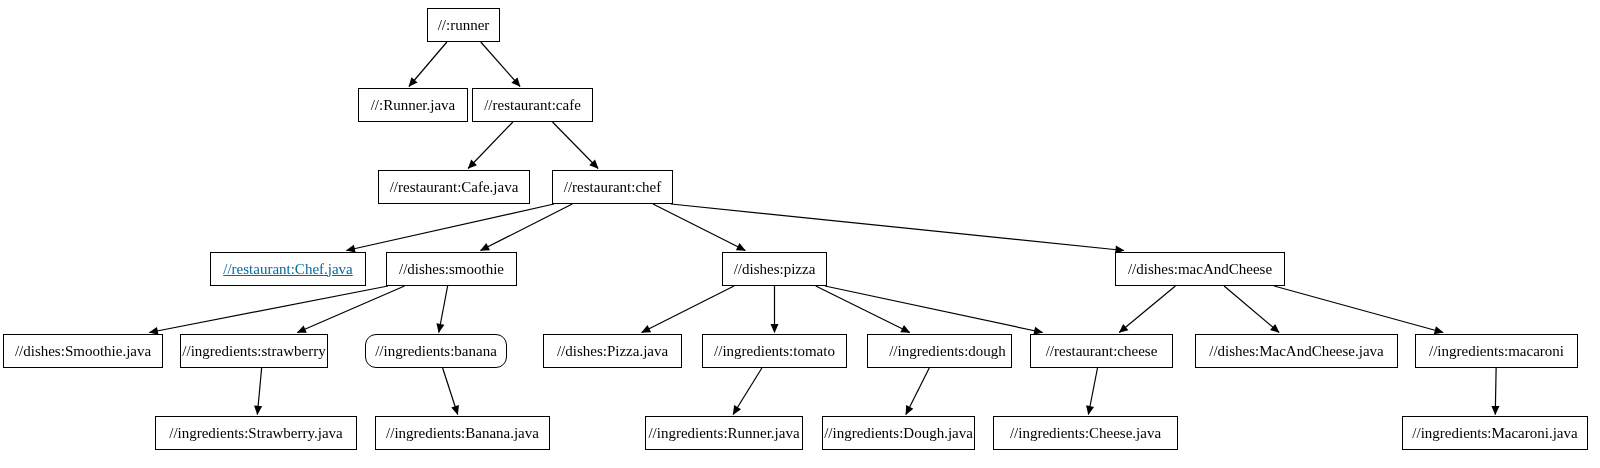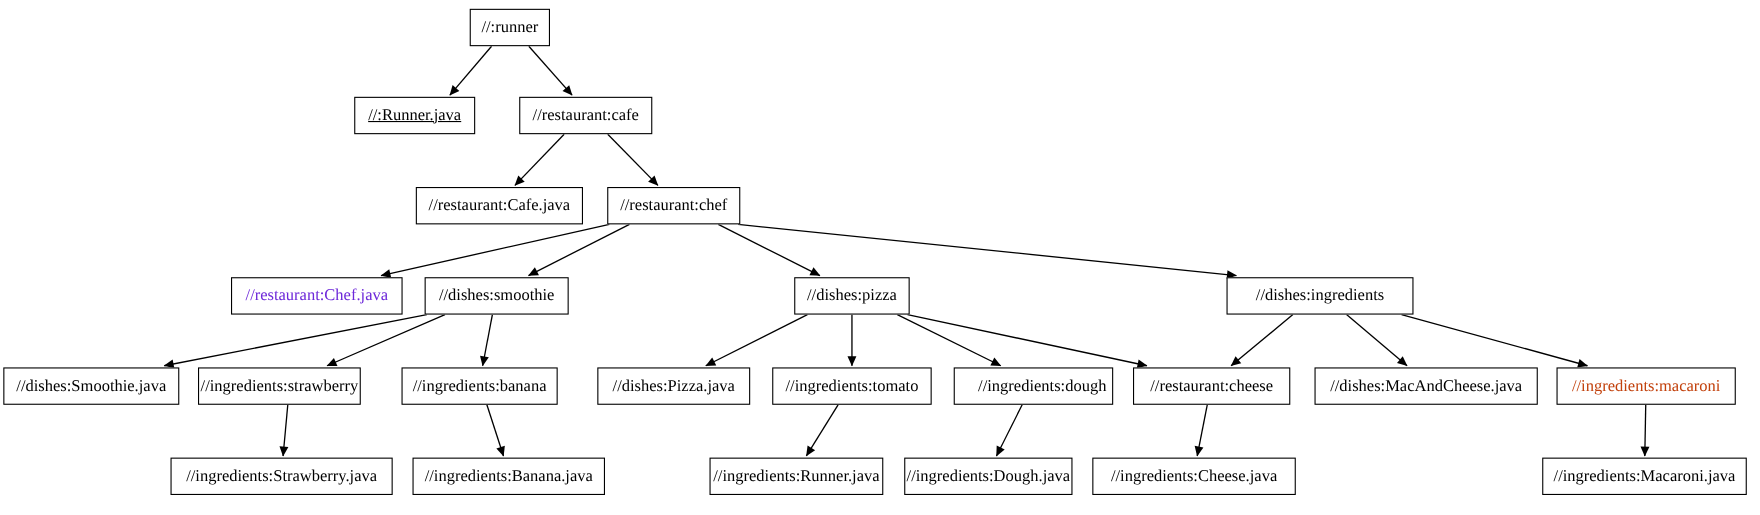--- a/index.html
+++ b/index.html
@@ -78,70 +78,70 @@
         <line x1="1175.375" y1="286" x2="1119.23" y2="332.5" class="edge-line" stroke="#000000" marker-end="url(#arrowhead)"></line>
         <line x1="1224.125" y1="286" x2="1279.13" y2="332.5" class="edge-line" stroke="#000000" marker-end="url(#arrowhead)"></line>
         <line x1="1274.125" y1="286" x2="1443.13" y2="332.5" class="edge-line" stroke="#000000" marker-end="url(#arrowhead)"></line>
         <line x1="1496.125" y1="368" x2="1495.27" y2="414.5" class="edge-line" stroke="#000000" marker-end="url(#arrowhead)"></line>
       </g>
   </svg>
   <div id="nodes-layer">
       <div class="node" style="left: 427px; top: 8px; width: 73px; height: 34px; border-color: rgb(0, 0, 0); background: rgb(255, 255, 255);">
         <span class="node-label" style="color: rgb(0, 0, 0);">//:runner</span>
       </div>
-      <div class="node" style="left: 322px; top: 88px; width: 110px; height: 34px; border-color: rgb(0, 0, 0); background: rgb(255, 255, 255); text-decoration: underline;">
+      <div class="node" style="left: 358px; top: 88px; width: 110px; height: 34px; border-color: rgb(0, 0, 0); background: rgb(255, 255, 255);">
         <span class="node-label" style="color: rgb(0, 0, 0);">//:Runner.java</span>
       </div>
       <div class="node" style="left: 472px; top: 88px; width: 121px; height: 34px; border-color: rgb(0, 0, 0); background: rgb(255, 255, 255);">
         <span class="node-label" style="color: rgb(0, 0, 0);">//restaurant:cafe</span>
       </div>
       <div class="node" style="left: 378px; top: 170px; width: 152px; height: 34px; border-color: rgb(0, 0, 0); background: rgb(255, 255, 255);">
         <span class="node-label" style="color: rgb(0, 0, 0);">//restaurant:Cafe.java</span>
       </div>
       <div class="node" style="left: 552px; top: 170px; width: 121px; height: 34px; border-color: rgb(0, 0, 0); background: rgb(255, 255, 255);">
         <span class="node-label" style="color: rgb(0, 0, 0);">//restaurant:chef</span>
       </div>
       <div class="node" style="left: 210px; top: 252px; width: 156px; height: 34px; border-color: rgb(0, 0, 0); background: rgb(255, 255, 255);">
-        <span class="node-label" style="color: #6d28d9;">//restaurant:Chef.java</span>
+        <span class="node-label" style="color: #0369a1; text-decoration: underline;">//restaurant:Chef.java</span>
       </div>
       <div class="node" style="left: 386px; top: 252px; width: 131px; height: 34px; border-color: rgb(0, 0, 0); background: rgb(255, 255, 255);">
         <span class="node-label" style="color: rgb(0, 0, 0);">//dishes:smoothie</span>
       </div>
       <div class="node" style="left: 722px; top: 252px; width: 105px; height: 34px; border-color: rgb(0, 0, 0); background: rgb(255, 255, 255);">
         <span class="node-label" style="color: rgb(0, 0, 0);">//dishes:pizza</span>
       </div>
       <div class="node" style="left: 1115px; top: 252px; width: 170px; height: 34px; border-color: rgb(0, 0, 0); background: rgb(255, 255, 255);">
-        <span class="node-label" style="color: rgb(0, 0, 0);">//dishes:ingredients</span>
+        <span class="node-label" style="color: rgb(0, 0, 0);">//dishes:macAndCheese</span>
       </div>
       <div class="node" style="left: 3px; top: 334px; width: 160px; height: 34px; border-color: rgb(0, 0, 0); background: rgb(255, 255, 255);">
         <span class="node-label" style="color: rgb(0, 0, 0);">//dishes:Smoothie.java</span>
       </div>
       <div class="node" style="left: 180px; top: 334px; width: 148px; height: 34px; border-color: rgb(0, 0, 0); background: rgb(255, 255, 255);">
         <span class="node-label" style="color: rgb(0, 0, 0);">//ingredients:strawberry</span>
       </div>
-      <div class="node" style="left: 365px; top: 334px; width: 142px; height: 34px; border-color: rgb(0, 0, 0); background: rgb(255, 255, 255);">
+      <div class="node" style="left: 365px; top: 334px; width: 142px; height: 34px; border-color: rgb(0, 0, 0); background: rgb(255, 255, 255); border-radius: 11px;">
         <span class="node-label" style="color: rgb(0, 0, 0);">//ingredients:banana</span>
       </div>
       <div class="node" style="left: 543px; top: 334px; width: 139px; height: 34px; border-color: rgb(0, 0, 0); background: rgb(255, 255, 255);">
         <span class="node-label" style="color: rgb(0, 0, 0);">//dishes:Pizza.java</span>
       </div>
       <div class="node" style="left: 702px; top: 334px; width: 145px; height: 34px; border-color: rgb(0, 0, 0); background: rgb(255, 255, 255);">
         <span class="node-label" style="color: rgb(0, 0, 0);">//ingredients:tomato</span>
       </div>
       <div class="node" style="left: 867px; top: 334px; width: 145px; height: 34px; border-color: rgb(0, 0, 0); background: rgb(255, 255, 255);">
         <span class="node-label" style="color: rgb(0, 0, 0); margin-left: 16px;">//ingredients:dough</span>
       </div>
       <div class="node" style="left: 1030px; top: 334px; width: 143px; height: 34px; border-color: rgb(0, 0, 0); background: rgb(255, 255, 255);">
         <span class="node-label" style="color: rgb(0, 0, 0);">//restaurant:cheese</span>
       </div>
       <div class="node" style="left: 1195px; top: 334px; width: 203px; height: 34px; border-color: rgb(0, 0, 0); background: rgb(255, 255, 255);">
         <span class="node-label" style="color: rgb(0, 0, 0);">//dishes:MacAndCheese.java</span>
       </div>
       <div class="node" style="left: 1415px; top: 334px; width: 163px; height: 34px; border-color: rgb(0, 0, 0); background: rgb(255, 255, 255);">
-        <span class="node-label" style="color: #c2410c;">//ingredients:macaroni</span>
+        <span class="node-label" style="color: #000000;">//ingredients:macaroni</span>
       </div>
       <div class="node" style="left: 155px; top: 416px; width: 202px; height: 34px; border-color: rgb(0, 0, 0); background: rgb(255, 255, 255);">
         <span class="node-label" style="color: rgb(0, 0, 0);">//ingredients:Strawberry.java</span>
       </div>
       <div class="node" style="left: 375px; top: 416px; width: 175px; height: 34px; border-color: rgb(0, 0, 0); background: rgb(255, 255, 255);">
         <span class="node-label" style="color: rgb(0, 0, 0);">//ingredients:Banana.java</span>
       </div>
       <div class="node" style="left: 645px; top: 416px; width: 158px; height: 34px; border-color: rgb(0, 0, 0); background: rgb(255, 255, 255);">
         <span class="node-label" style="color: rgb(0, 0, 0);">//ingredients:Runner.java</span>
       </div>

